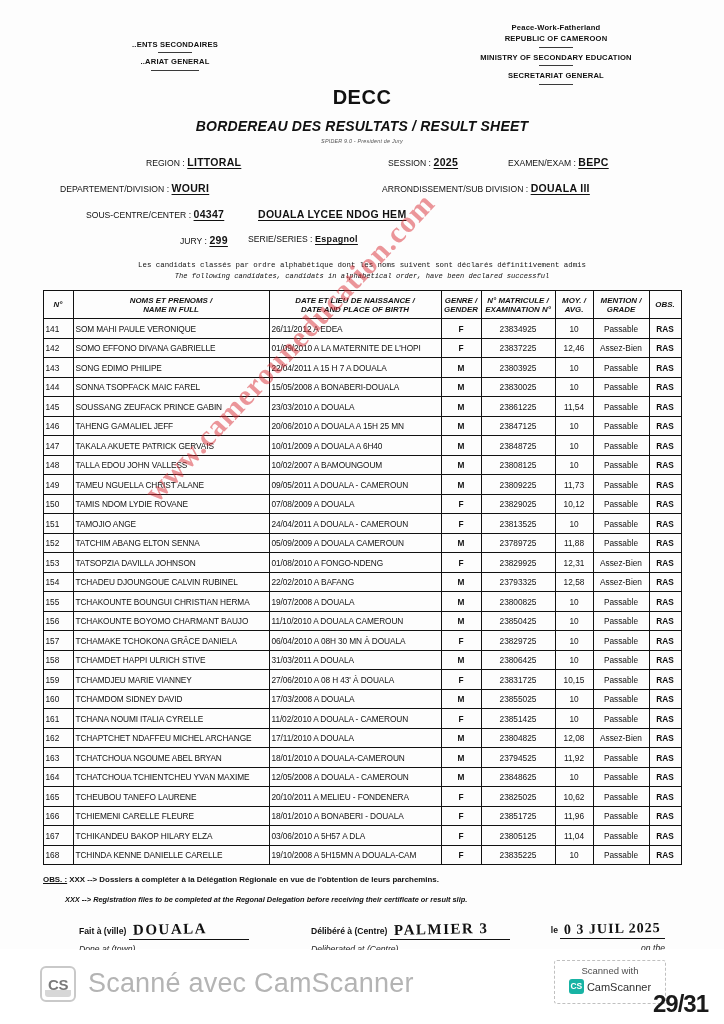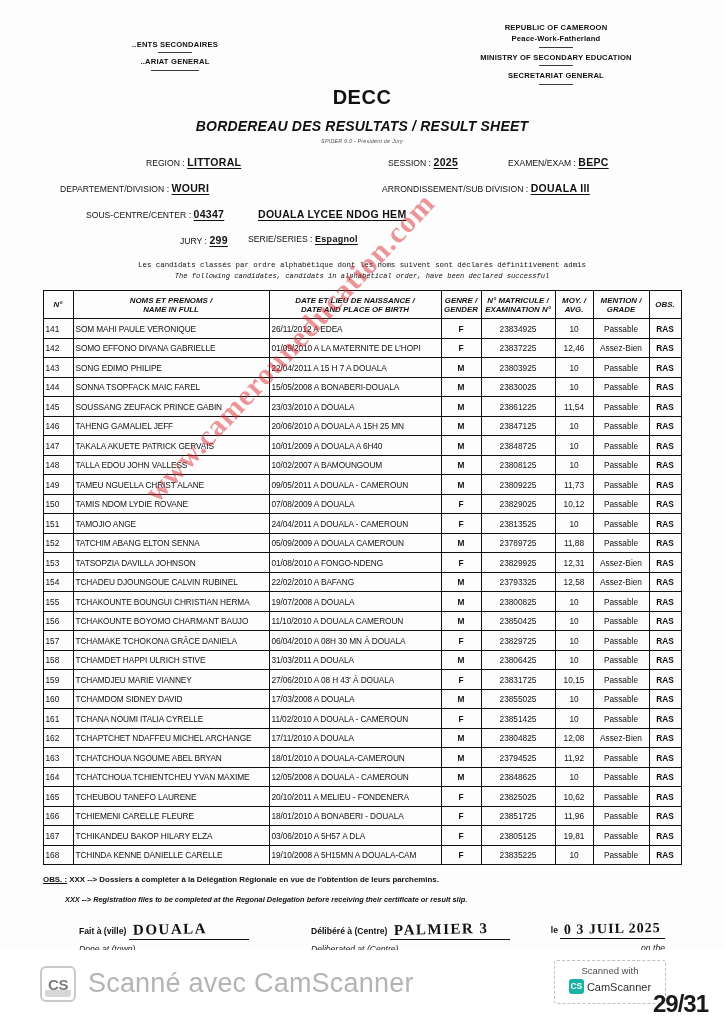--- a/index.html
+++ b/index.html
@@ -195,22 +195,22 @@
   <div class="hdr">
 
     <div class="hdr-left">
       <div class="ln">..ENTS SECONDAIRES</div>
       <span class="rule sm"></span>
       <div class="ln">..ARIAT GENERAL</div>
       <span class="rule"></span>
     </div>
 
     <div class="hdr-right">
+      <div>Peace-Work-Fatherland</div>
       <div>REPUBLIC OF CAMEROON</div>
-      <div>Peace-Work-Fatherland</div>
       <span class="rule sm"></span>
       <div>MINISTRY OF SECONDARY EDUCATION</div>
       <span class="rule sm"></span>
       <div>SECRETARIAT GENERAL</div>
       <span class="rule sm"></span>
     </div>
 
     <div class="title-decc">DECC</div>
     <div class="title-main">BORDEREAU DES RESULTATS / RESULT SHEET</div>
     <div class="title-sub">SPIDER 9.0 - President de Jury</div>
@@ -568,21 +568,21 @@
           <td class="c-avg">11,96</td>
           <td class="c-grade">Passable</td>
           <td class="c-obs">RAS</td>
         </tr>
         <tr>
           <td class="c-num">167</td>
           <td class="c-name">TCHIKANDEU BAKOP HILARY ELZA</td>
           <td class="c-birth">03/06/2010 A 5H57 A DLA</td>
           <td class="c-gender">F</td>
           <td class="c-mat">23805125</td>
-          <td class="c-avg">19,81</td>
+          <td class="c-avg">11,04</td>
           <td class="c-grade">Passable</td>
           <td class="c-obs">RAS</td>
         </tr>
         <tr>
           <td class="c-num">168</td>
           <td class="c-name">TCHINDA KENNE DANIELLE CARELLE</td>
           <td class="c-birth">19/10/2008 A 5H15MN A DOUALA-CAM</td>
           <td class="c-gender">F</td>
           <td class="c-mat">23835225</td>
           <td class="c-avg">10</td>

